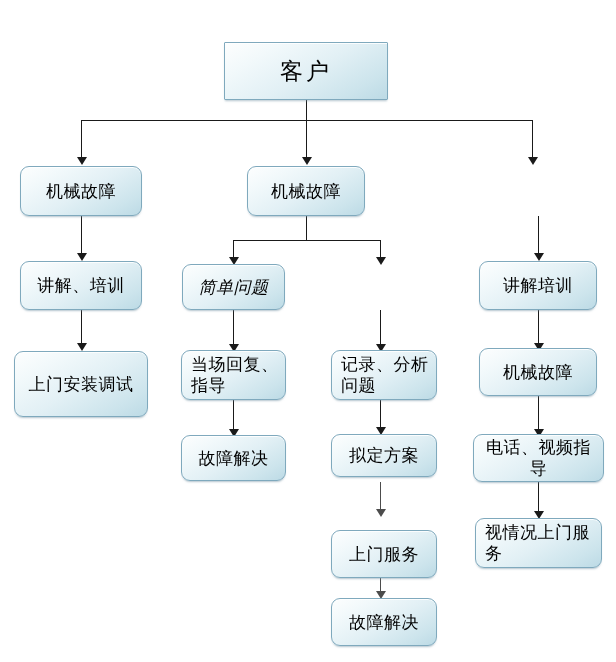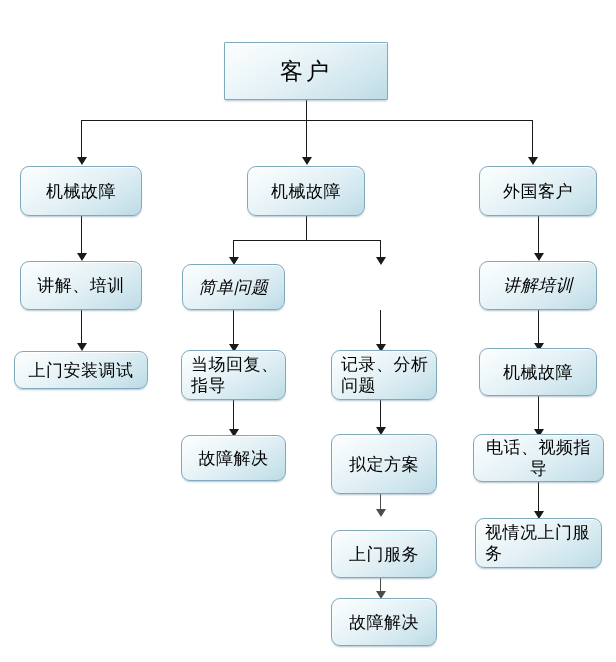--- a/index.html
+++ b/index.html
@@ -153,55 +153,52 @@
   <div class="node root" style="left:224px; top:27px; width:164px; height:58px;">
     <span class="label">客户</span>
   </div>
 
   <div class="node" style="left:20px; top:166px; width:122px; height:50px;">
     <span class="label">机械故障</span>
   </div>
   <div class="node" style="left:20px; top:261px; width:122px; height:49px;">
     <span class="label">讲解、培训</span>
   </div>
-  <div class="node" style="left:14px; top:351px; width:134px; height:38px;justify-content:flex-end;">
+  <div class="node" style="left:14px; top:351px; width:134px; height:66px;justify-content:flex-end;">
     <span class="label">上门安装调试</span>
   </div>
 
   <div class="node" style="left:247px; top:166px; width:118px; height:50px;">
     <span class="label">机械故障</span>
   </div>
 
   <div class="node" style="left:182px; top:264px; width:103px; height:46px;font-style:italic;">
     <span class="label">简单问题</span>
   </div>
   <div class="node two-line" style="left:181px; top:350px; width:105px; height:50px;">
     <span class="label">当场回复、指导</span>
   </div>
   <div class="node" style="left:181px; top:435px; width:105px; height:46px;">
     <span class="label">故障解决</span>
   </div>
 
   <div class="node two-line" style="left:331px; top:350px; width:106px; height:50px;">
     <span class="label">记录、分析问题</span>
   </div>
-  <div class="node" style="left:331px; top:434px; width:106px; height:60px;">
+  <div class="node" style="left:331px; top:434px; width:106px; height:43px;">
     <span class="label">拟定方案</span>
   </div>
   <div class="node" style="left:331px; top:530px; width:106px; height:48px;">
     <span class="label">上门服务</span>
   </div>
   <div class="node" style="left:331px; top:598px; width:106px; height:48px;">
     <span class="label">故障解决</span>
   </div>
 
-  <div class="node" style="left:479px; top:166px; width:118px; height:50px;">
-    <span class="label">外国客户</span>
-  </div>
-  <div class="node" style="left:479px; top:261px; width:118px; height:49px;font-style:italic;">
+  <div class="node" style="left:479px; top:261px; width:118px; height:49px;">
     <span class="label">讲解培训</span>
   </div>
   <div class="node" style="left:479px; top:348px; width:118px; height:48px;">
     <span class="label">机械故障</span>
   </div>
   <div class="node two-line" style="left:475px; top:518px; width:127px; height:50px;">
     <span class="label">视情况上门服务</span>
   </div>
   <div class="node" style="left:473px; top:434px; width:131px; height:48px;">
     <span class="label">电话、视频指导</span>

